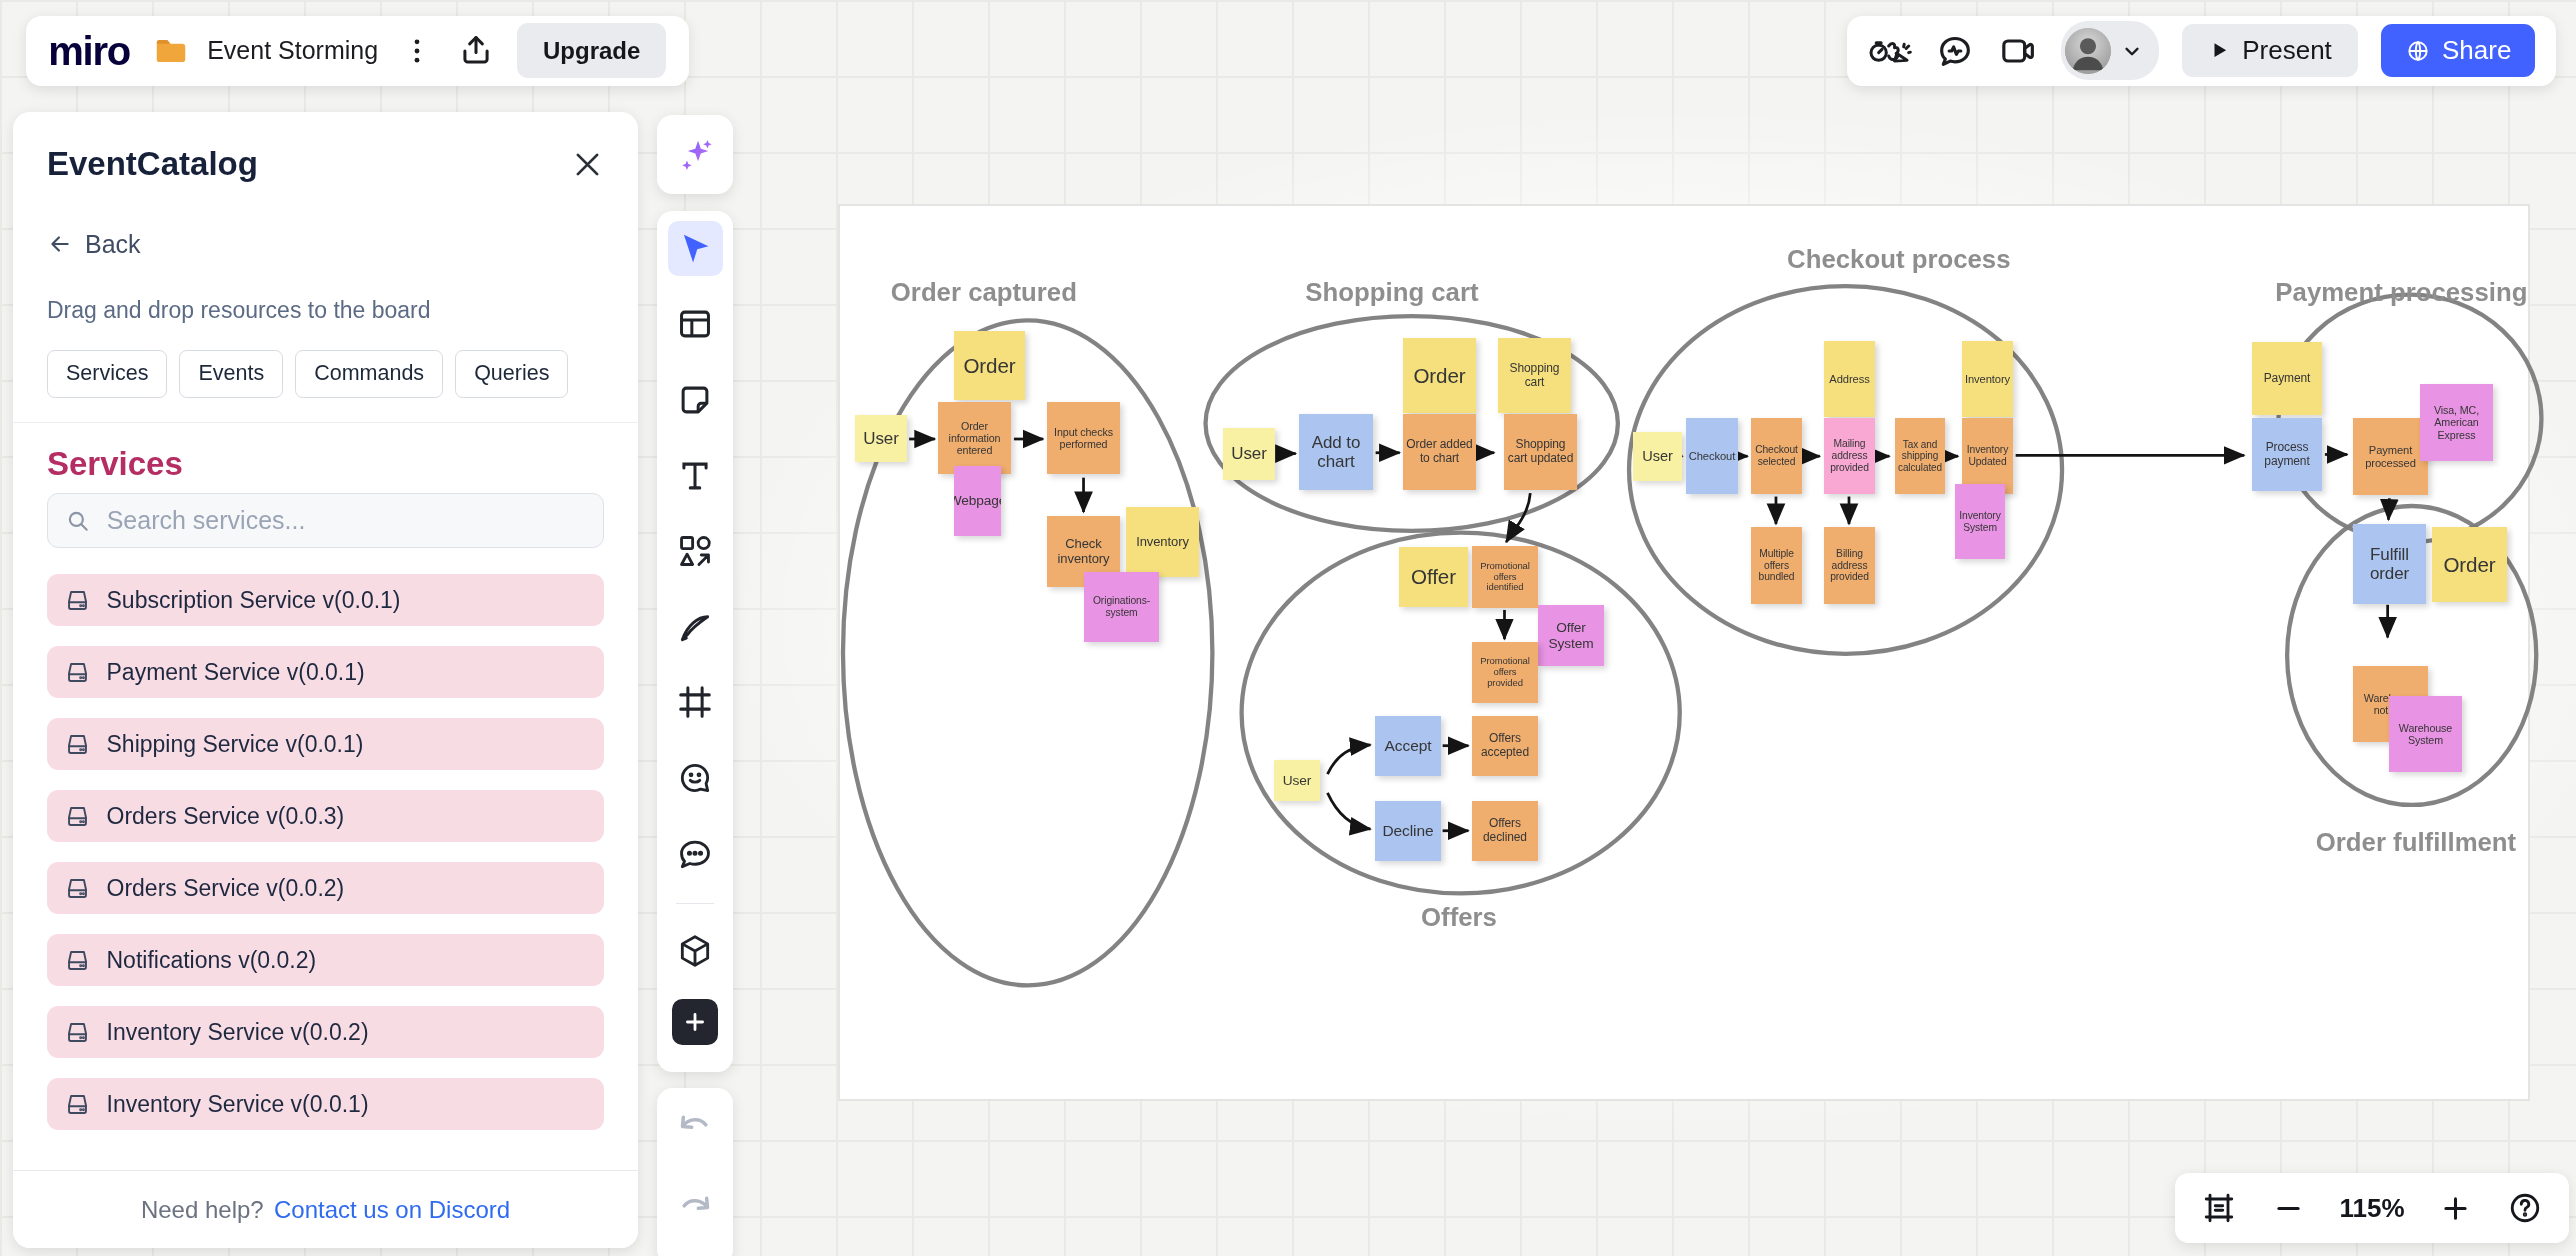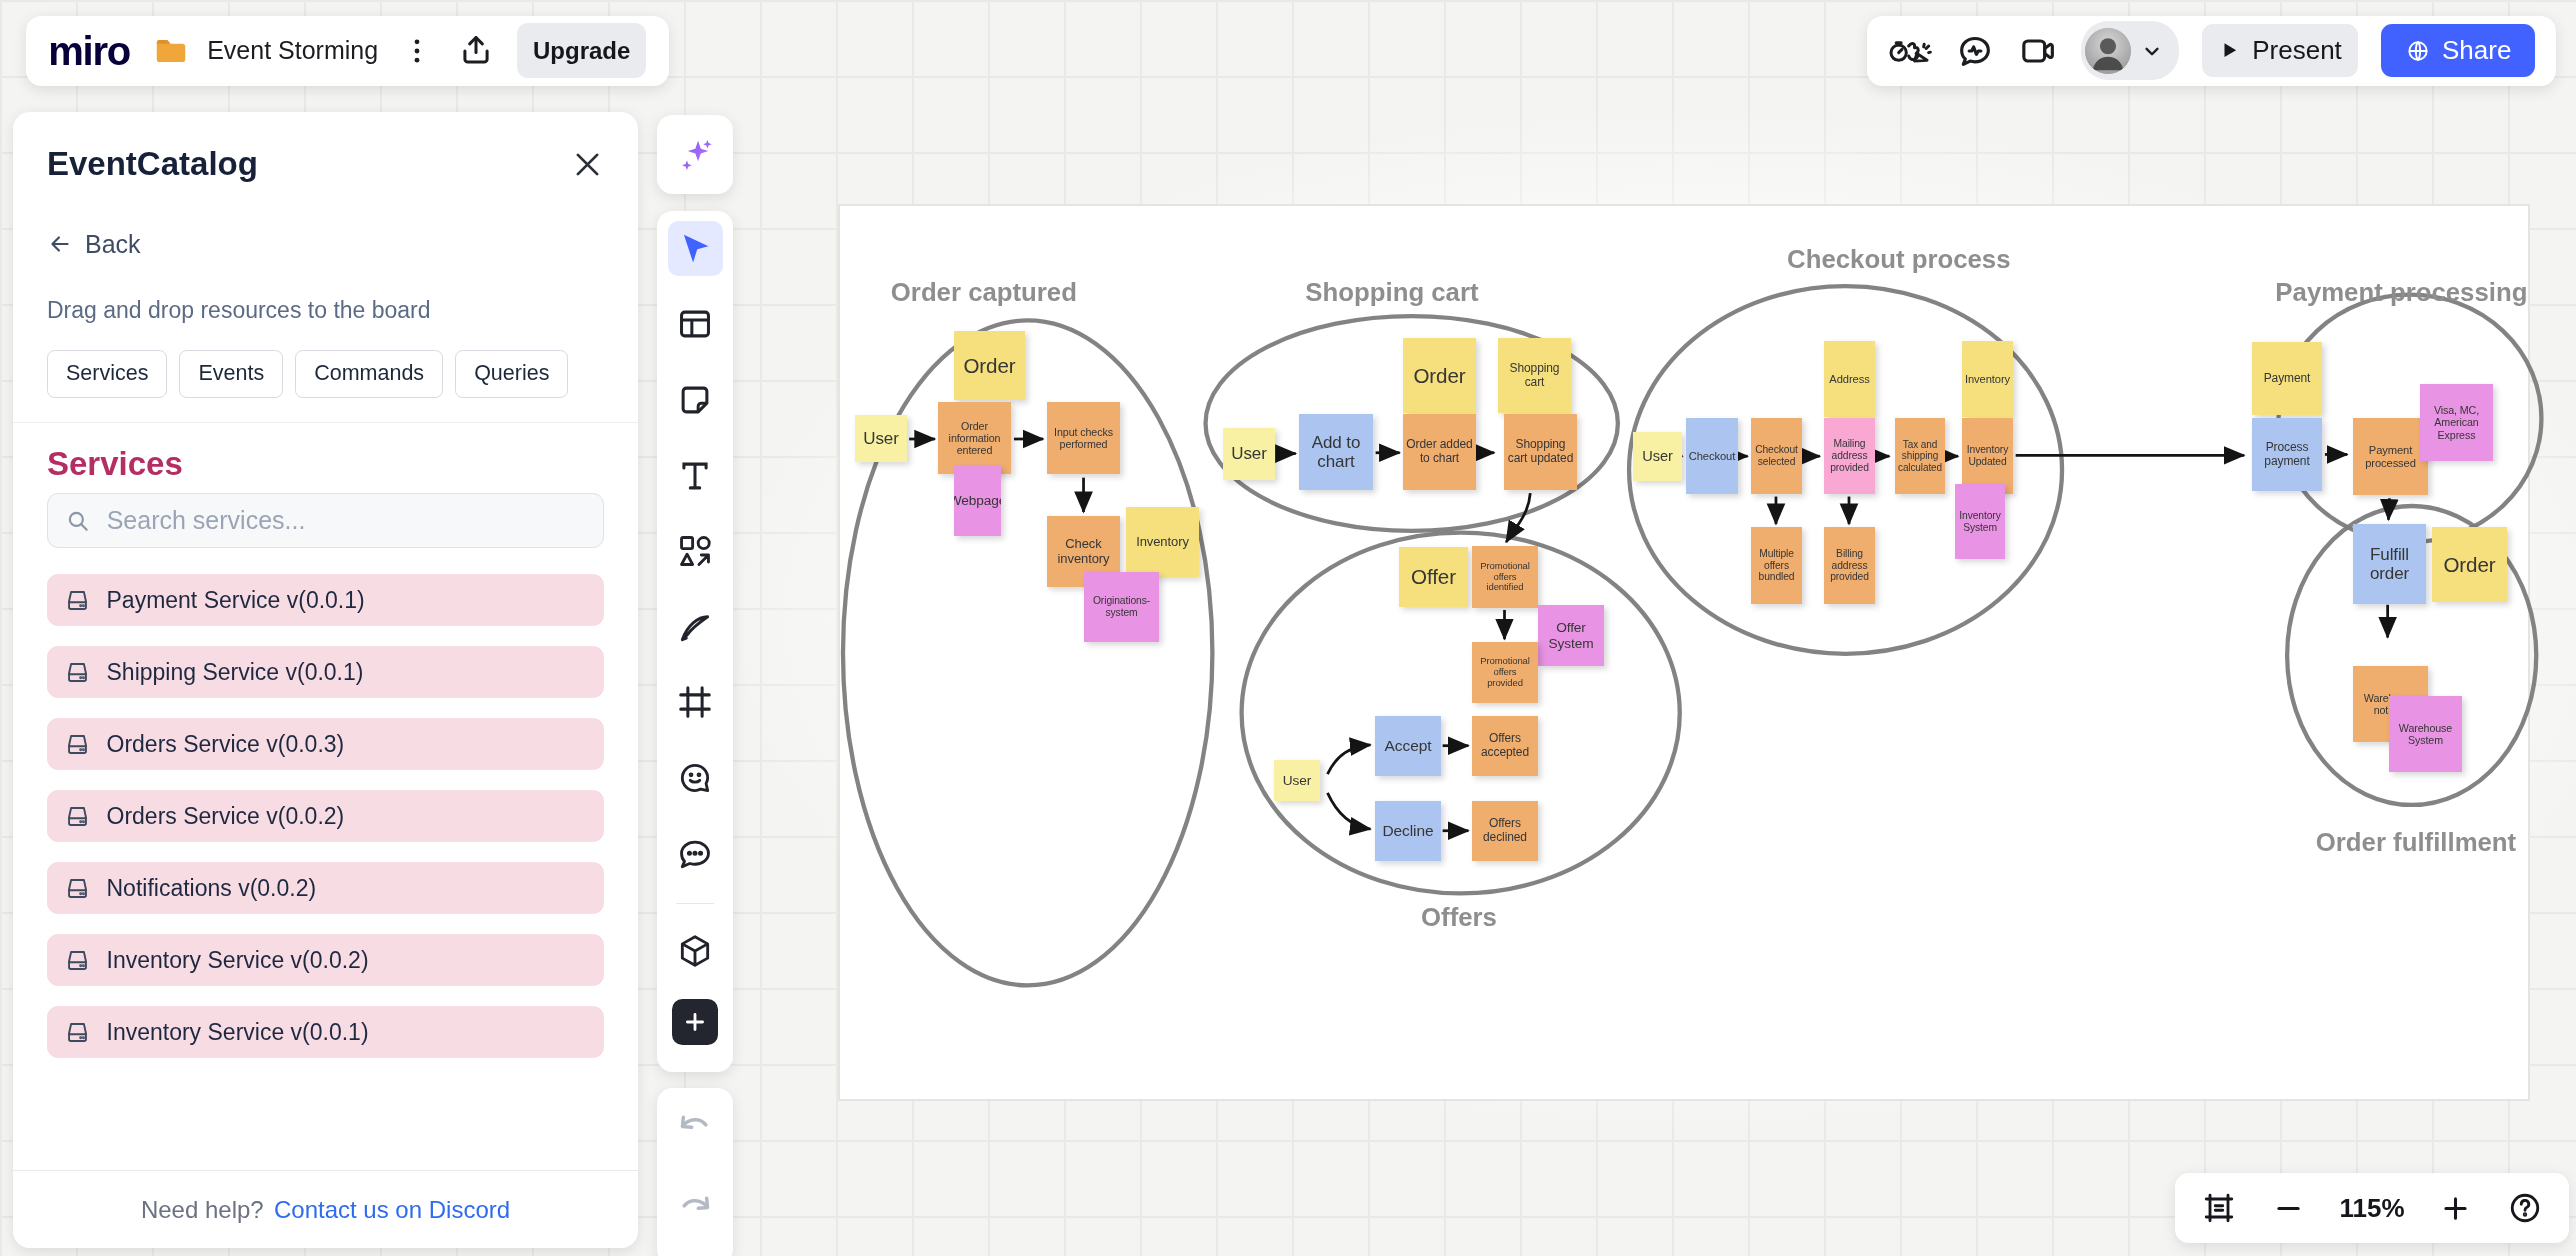--- a/index.html
+++ b/index.html
@@ -12,21 +12,21 @@
     background-size:76px 76px;
   }
   #halo{position:absolute;inset:0;background:radial-gradient(ellipse 1289px 687px at 1684px 619px,rgba(255,255,255,.95) 40%,rgba(255,255,255,0) 75%);pointer-events:none;}
   .card{position:absolute;background:#fff;border-radius:15.5px;box-shadow:0 3.4px 13.7px rgba(0,0,0,.10);}
   svg{display:block;}
 
   
   #header-left{left:26px;top:15.5px;height:70px;display:flex;align-items:center;gap:22.3px;padding:0 22.3px;box-sizing:border-box;}
   .miro-logo{font-size:40px;font-weight:800;color:#08003a;letter-spacing:-1.3px;line-height:1;}
   .board-title{font-size:25px;font-weight:500;color:#1c1d21;margin-left:-5.2px;}
-  .gray-btn{display:flex;align-items:center;justify-content:center;gap:12px;background:#e9ebef;border:none;border-radius:11.2px;height:55px;padding:0 16px;font-family:inherit;font-size:24px;font-weight:600;color:#15171c;cursor:pointer;}
+  .gray-btn{display:flex;align-items:center;justify-content:center;gap:12px;background:#e9ebef;border:none;border-radius:11.2px;height:55px;padding:0 26px;font-family:inherit;font-size:24px;font-weight:600;color:#15171c;cursor:pointer;}
 
   
   #header-right{right:20px;top:15.5px;height:70px;display:flex;align-items:center;gap:23px;padding:0 20.6px;box-sizing:border-box;}
   .avatar-pill{display:flex;align-items:center;gap:8.6px;background:#e9ebef;border-radius:27.5px;height:53px;padding:3.4px 13.7px 3.4px 3.4px;cursor:pointer;}
   .avatar{width:46px;height:46px;border-radius:50%;overflow:hidden;background:#bdbdbd;}
   .blue-btn{display:flex;align-items:center;gap:11.2px;background:#4262ff;border:none;border-radius:11.2px;height:53px;padding:0 24px;font-family:inherit;font-size:26px;font-weight:500;color:#fff;cursor:pointer;}
   .present-btn{font-weight:500;height:53px;border-radius:11.2px;font-size:26px;}
 
   
   #panel{left:13px;top:112px;width:625px;height:1136px;border-radius:17px;padding:33px 34px 0;box-sizing:border-box;}
@@ -268,20 +268,29 @@
     <input placeholder="Search services..." style="">
   </div>
   <div id="service-list">
       <div class="service-item">
         <svg viewBox="0 0 24 24" width="27" height="27" fill="none" stroke="#3e4a5e" stroke-width="1.7" stroke-linecap="round" stroke-linejoin="round">
           <path d="M6.3 4.5 h11.4 l1.8 8.2 v5.3 a1.5 1.5 0 0 1-1.5 1.5 H6 a1.5 1.5 0 0 1-1.5-1.5 v-5.3 z"></path>
           <path d="M4.5 13.5 h15"></path>
           <circle cx="14.8" cy="16.6" r="0.45" fill="#3e4a5e"></circle>
           <circle cx="17.3" cy="16.6" r="0.45" fill="#3e4a5e"></circle>
         </svg>
+        <span>Subscription Service v(0.0.1)</span>
+      </div>
+      <div class="service-item">
+        <svg viewBox="0 0 24 24" width="27" height="27" fill="none" stroke="#3e4a5e" stroke-width="1.7" stroke-linecap="round" stroke-linejoin="round">
+          <path d="M6.3 4.5 h11.4 l1.8 8.2 v5.3 a1.5 1.5 0 0 1-1.5 1.5 H6 a1.5 1.5 0 0 1-1.5-1.5 v-5.3 z"></path>
+          <path d="M4.5 13.5 h15"></path>
+          <circle cx="14.8" cy="16.6" r="0.45" fill="#3e4a5e"></circle>
+          <circle cx="17.3" cy="16.6" r="0.45" fill="#3e4a5e"></circle>
+        </svg>
         <span>Payment Service v(0.0.1)</span>
       </div>
       <div class="service-item">
         <svg viewBox="0 0 24 24" width="27" height="27" fill="none" stroke="#3e4a5e" stroke-width="1.7" stroke-linecap="round" stroke-linejoin="round">
           <path d="M6.3 4.5 h11.4 l1.8 8.2 v5.3 a1.5 1.5 0 0 1-1.5 1.5 H6 a1.5 1.5 0 0 1-1.5-1.5 v-5.3 z"></path>
           <path d="M4.5 13.5 h15"></path>
           <circle cx="14.8" cy="16.6" r="0.45" fill="#3e4a5e"></circle>
           <circle cx="17.3" cy="16.6" r="0.45" fill="#3e4a5e"></circle>
         </svg>
         <span>Shipping Service v(0.0.1)</span>

